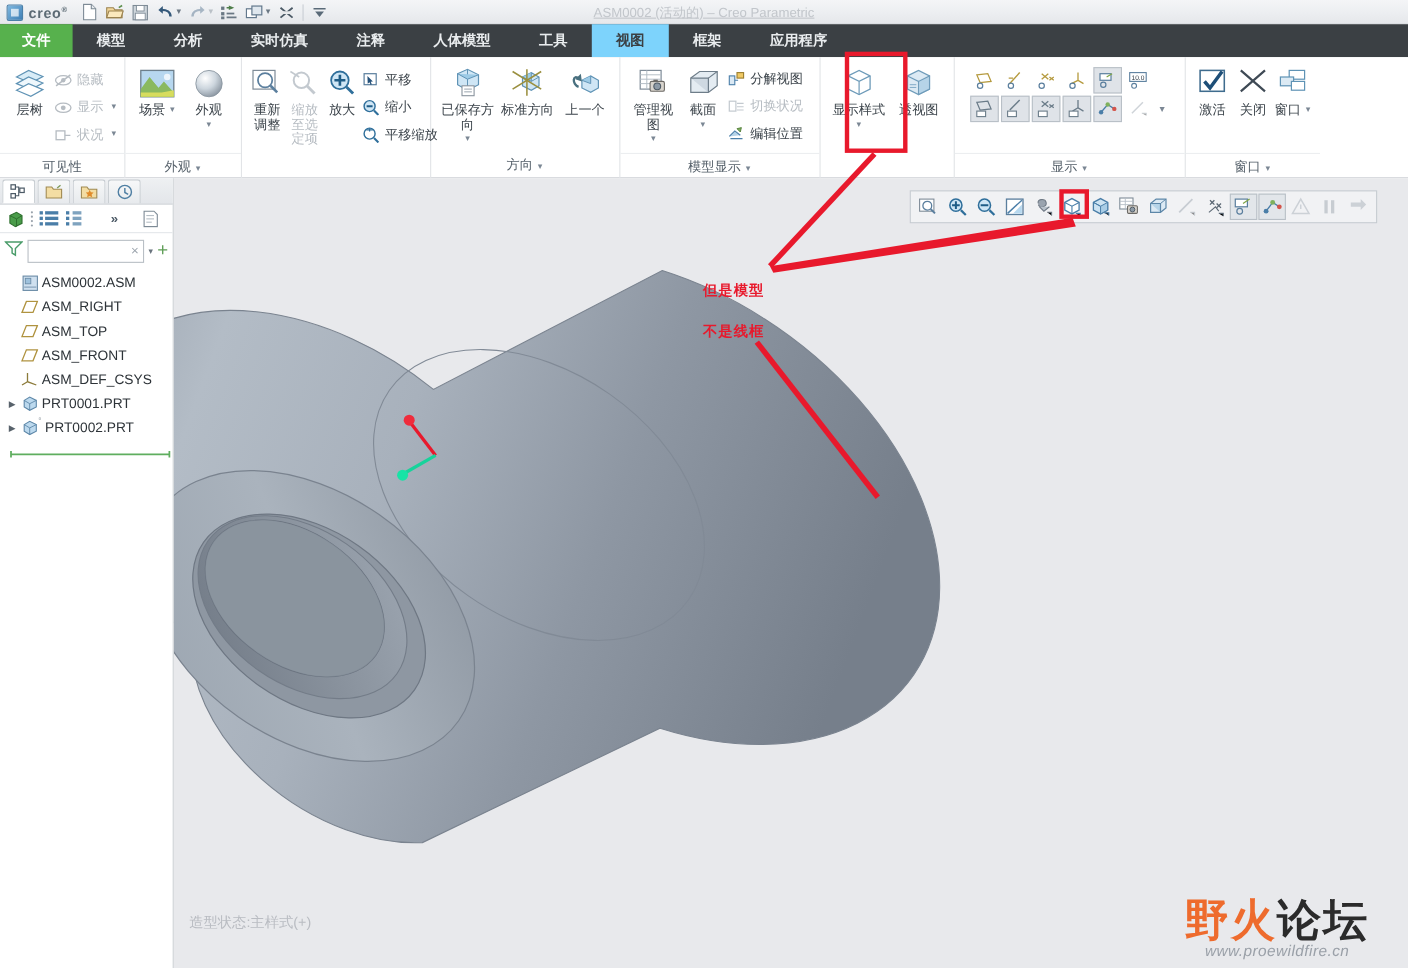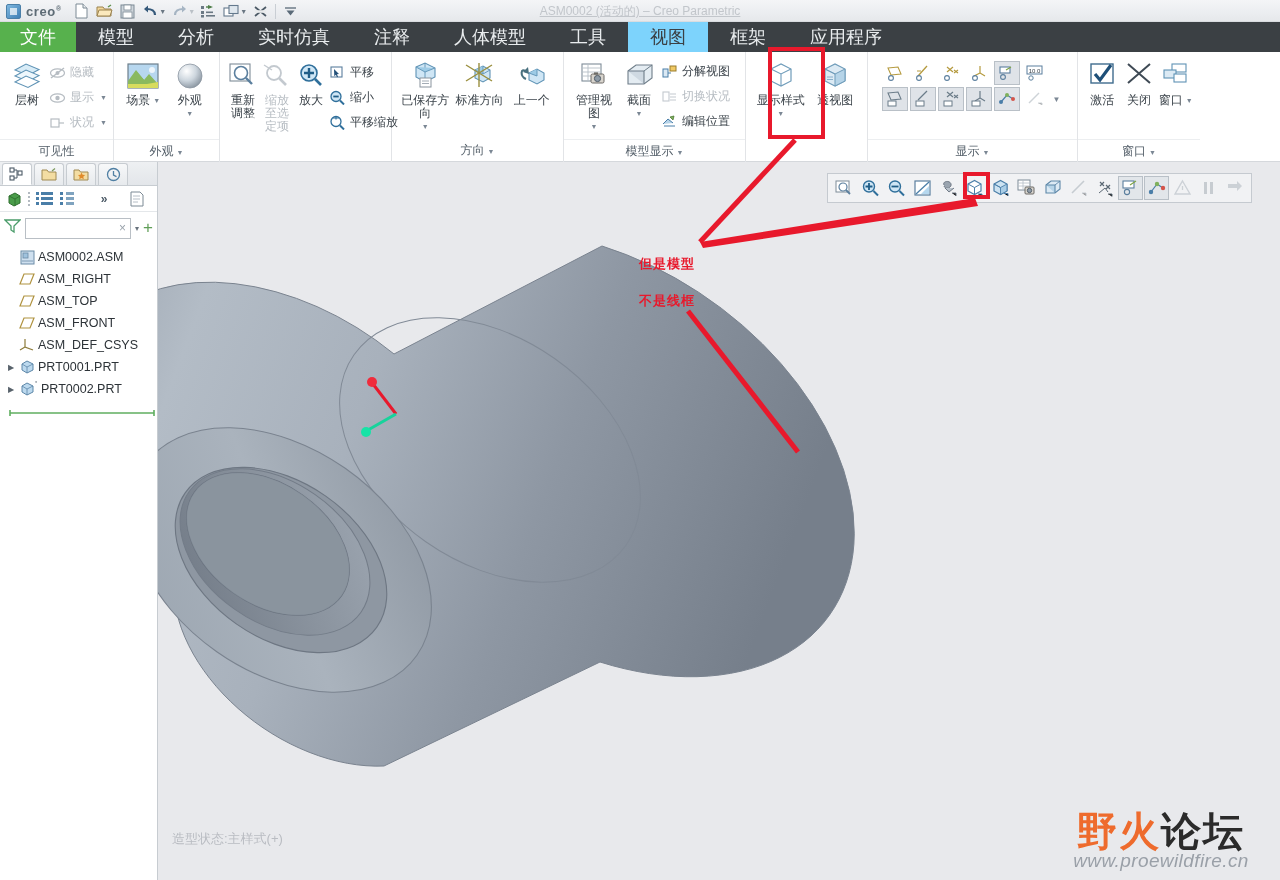--- a/index.html
+++ b/index.html
@@ -55,22 +55,23 @@
   }
 
   
   .ribbon-tabs {
     position: absolute; left: 0; top: 22px; width: 1280px; height: 30px;
     background: #3b4044;
     display: flex; align-items: stretch;
   }
   .rtab {
     display: flex; align-items: center; justify-content: center;
-    padding: 0 22px; font-size: 18px; color: #e9ecee; height: 30px;
+    padding: 0 22px; font-size: 13px; color: #e9ecee; height: 30px;
     white-space: nowrap;
+    font-weight: bold;
   }
   .rtab.file { background: #57b14d; color: #ffffff; padding: 0 20px; }
   .rtab.active { background: #7dd3fc; color: #3b4044; }
 
   
   .ribbon {
     position: absolute; left: 0; top: 52px; width: 1280px; height: 110px;
     background: #ffffff;
     border-bottom: 1px solid #d5d8dc;
     display: flex;
@@ -181,21 +182,21 @@
   }
 
   
   .watermark {
     position: absolute; right: 14px; bottom: 8px; width: 210px; text-align: center;
   }
   .wm-top { font-size: 40px; line-height: 42px; letter-spacing: 2px; font-weight: 700;
             font-family: "DejaVu Sans", sans-serif; }
   .wm-top .o { color: #ee6b2d; }
   .wm-top .k { color: #2b2b2b; }
-  .wm-url { font-size: 19px; color: #9aa0a8; font-style: italic; letter-spacing: .4px; margin-top: -2px; }
+  .wm-url { font-size: 14px; color: #9aa0a8; font-style: italic; letter-spacing: .4px; margin-top: -2px; }
 
   
   .redbox { position: absolute; border: 4px solid #e8192c; }
   .annot-text {
     position: absolute; color: #e8192c; font-size: 13px; font-weight: 700;
     letter-spacing: 1px; white-space: nowrap;
   }
   .overlay { position: absolute; left: 0; top: 0; width: 1280px; height: 880px; pointer-events: none; }
 </style>
 </head>

